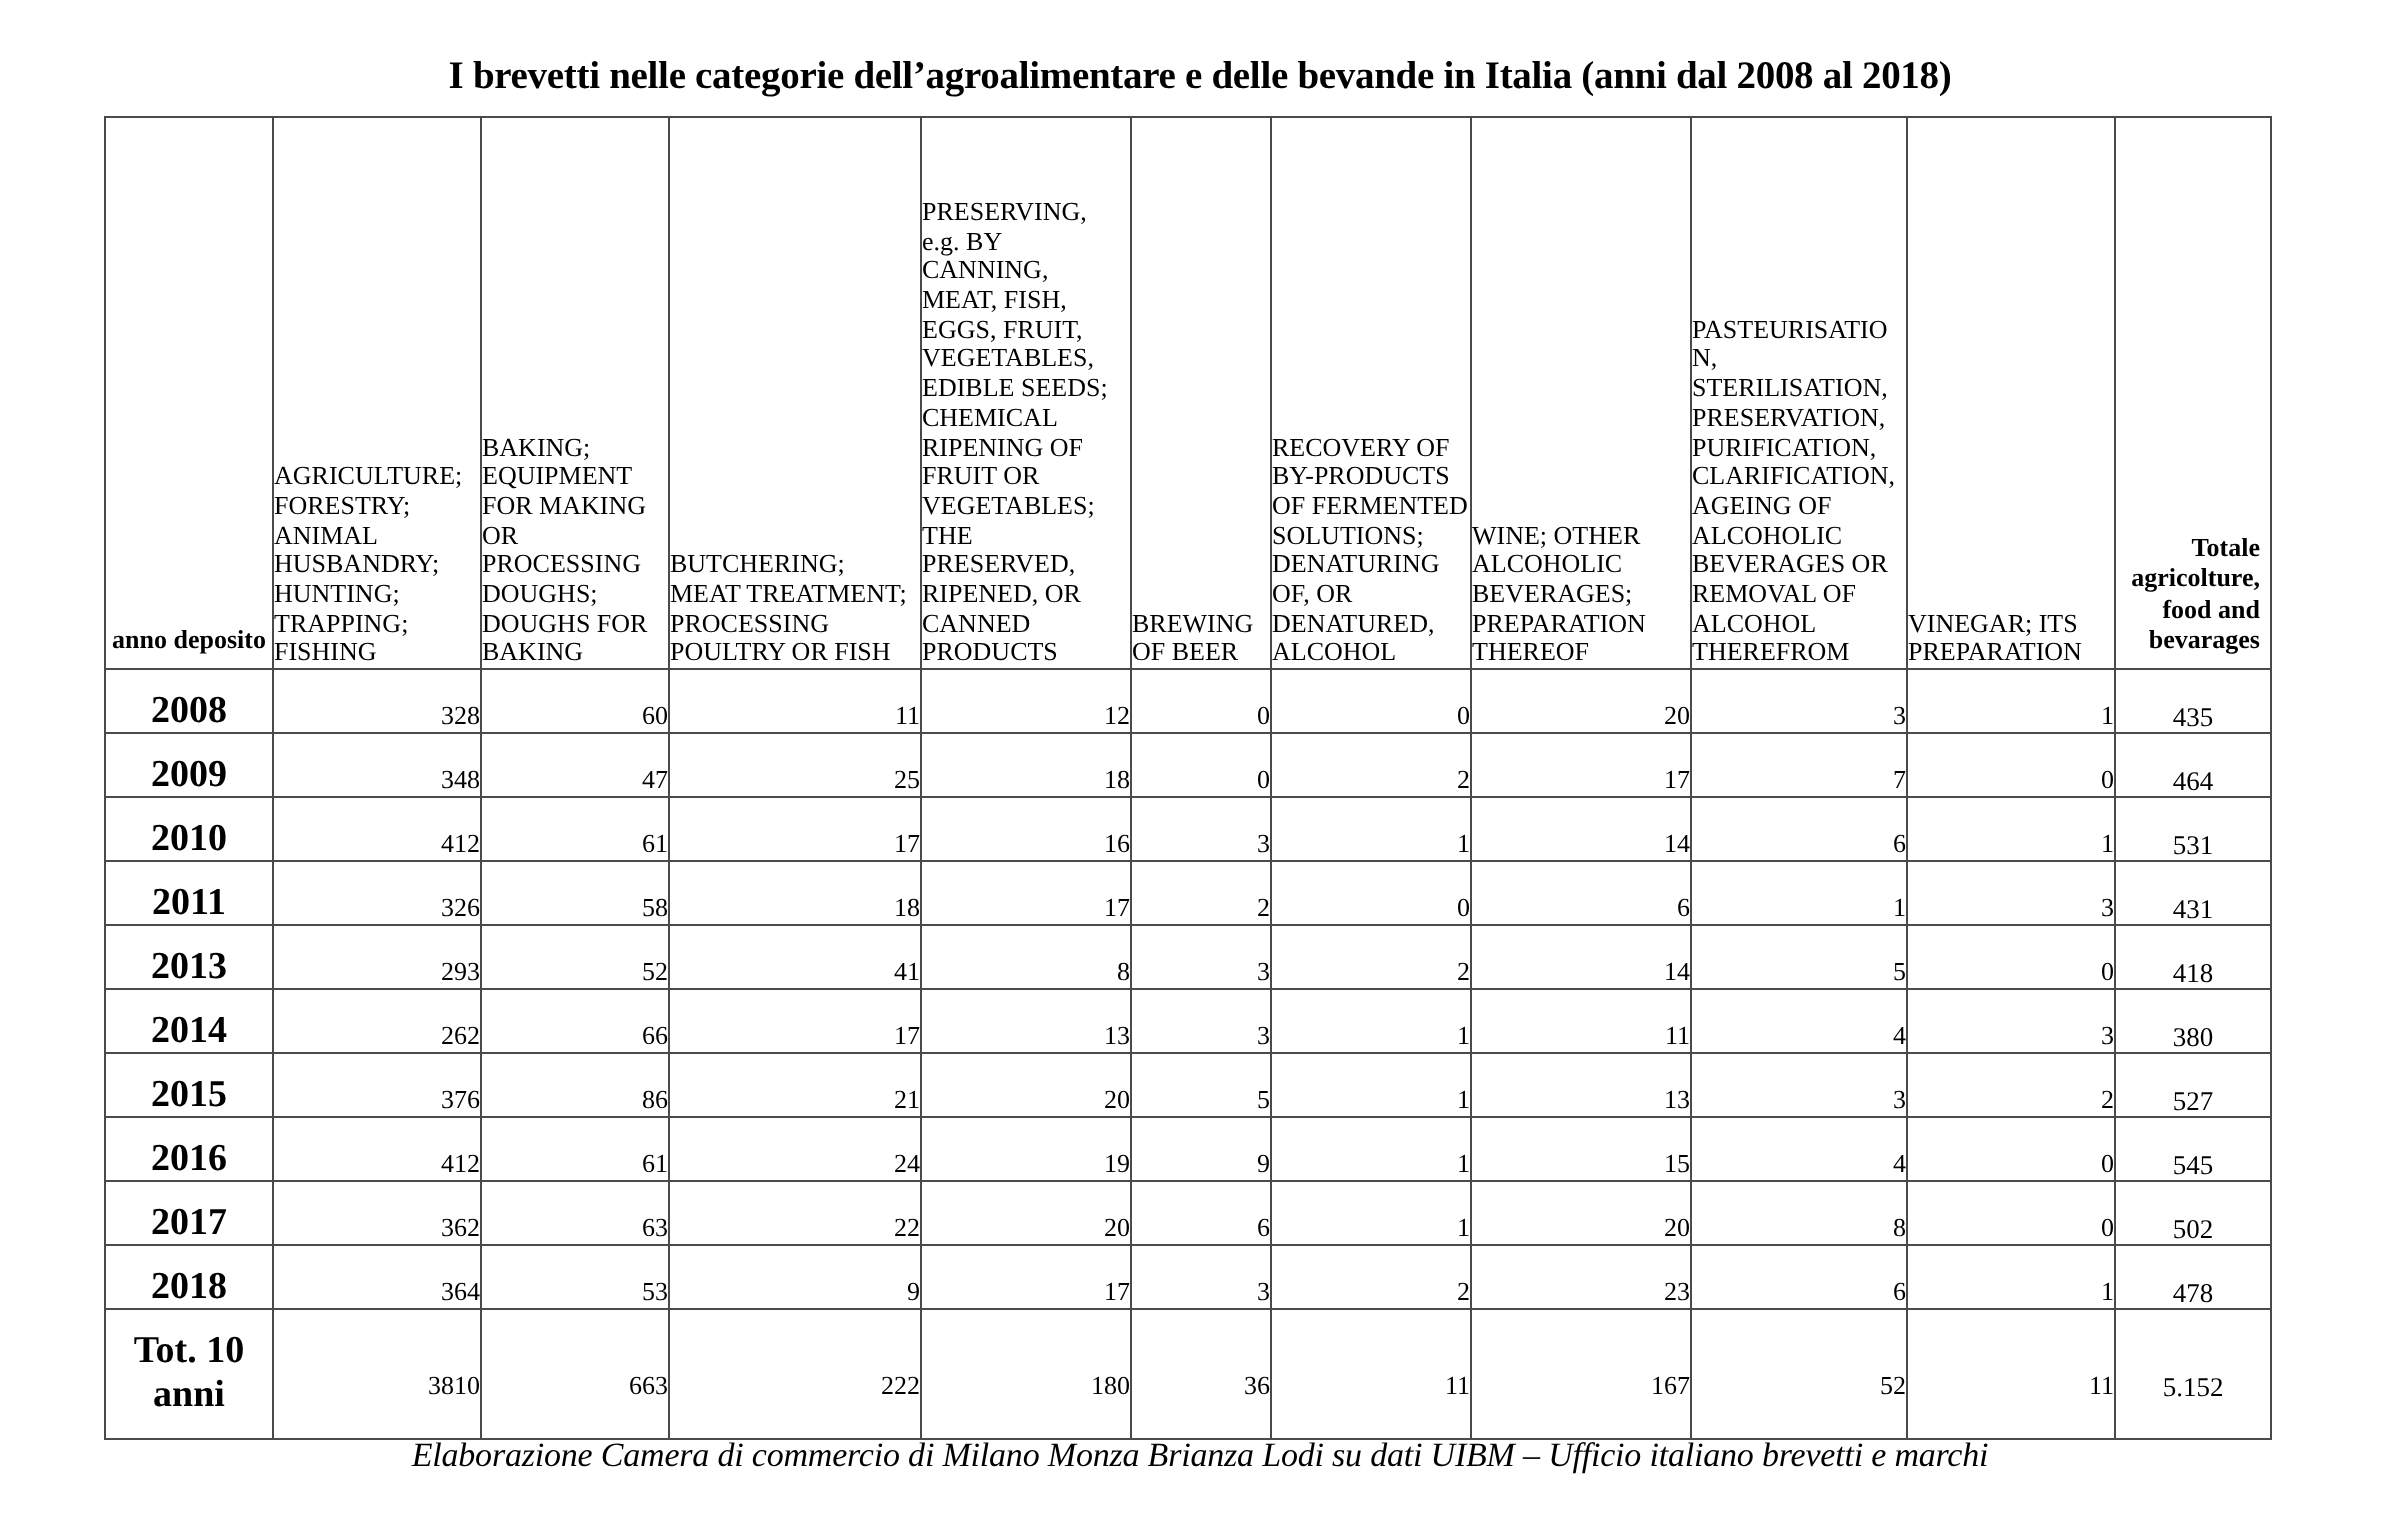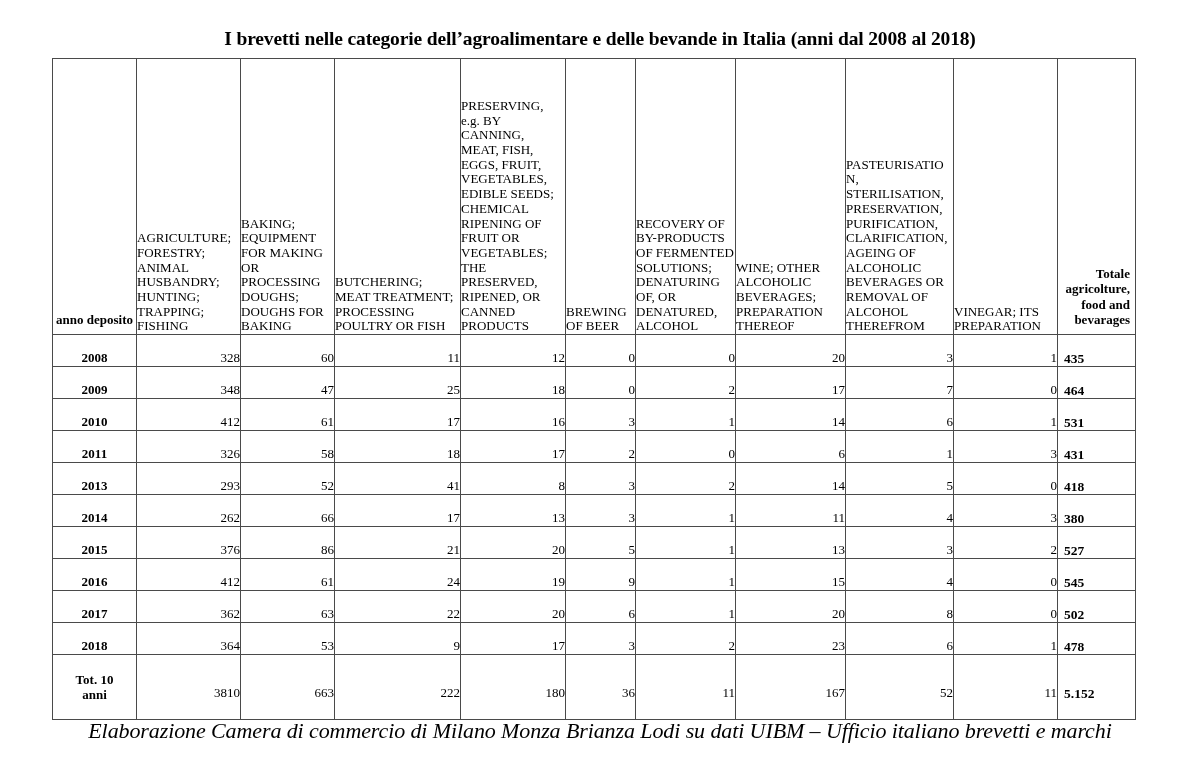--- a/index.html
+++ b/index.html
@@ -91,26 +91,26 @@
     height: 31px;
     text-align: right;
     vertical-align: middle;
     padding: 0 8px 0 4px;
     font-size: 13.5px;
   }
   tbody td.c-year {
     text-align: center;
     font-weight: bold;
     padding: 0 2px;
-    font-size: 13px;
+    font-size: 19px;
     margin-top: 48px;
   }
   tbody td.c-total {
-    text-align: left;
-    font-weight: bold;
+    text-align: center;
+    font-weight: normal;
     padding: 0 6px;
     font-size: 13.5px;
   }
   tbody tr.row-grandtotal td {
     height: 46px;
     vertical-align: bottom;
     padding-bottom: 18px;
   }
   tbody tr.row-grandtotal td.c-year {
     vertical-align: middle;
@@ -121,21 +121,21 @@
     vertical-align: bottom;
   }
 
   
   .footer-note {
     position: absolute;
     left: 0;
     top: 718px;
     width: 1200px;
     text-align: center;
-    font-size: 22px;
+    font-size: 17px;
     font-style: italic;
     font-family: "Liberation Serif", "DejaVu Serif", serif;
     white-space: nowrap;
     letter-spacing: -0.1px;
   }
 </style>
 </head>
 <body>
 
 <div class="page">

